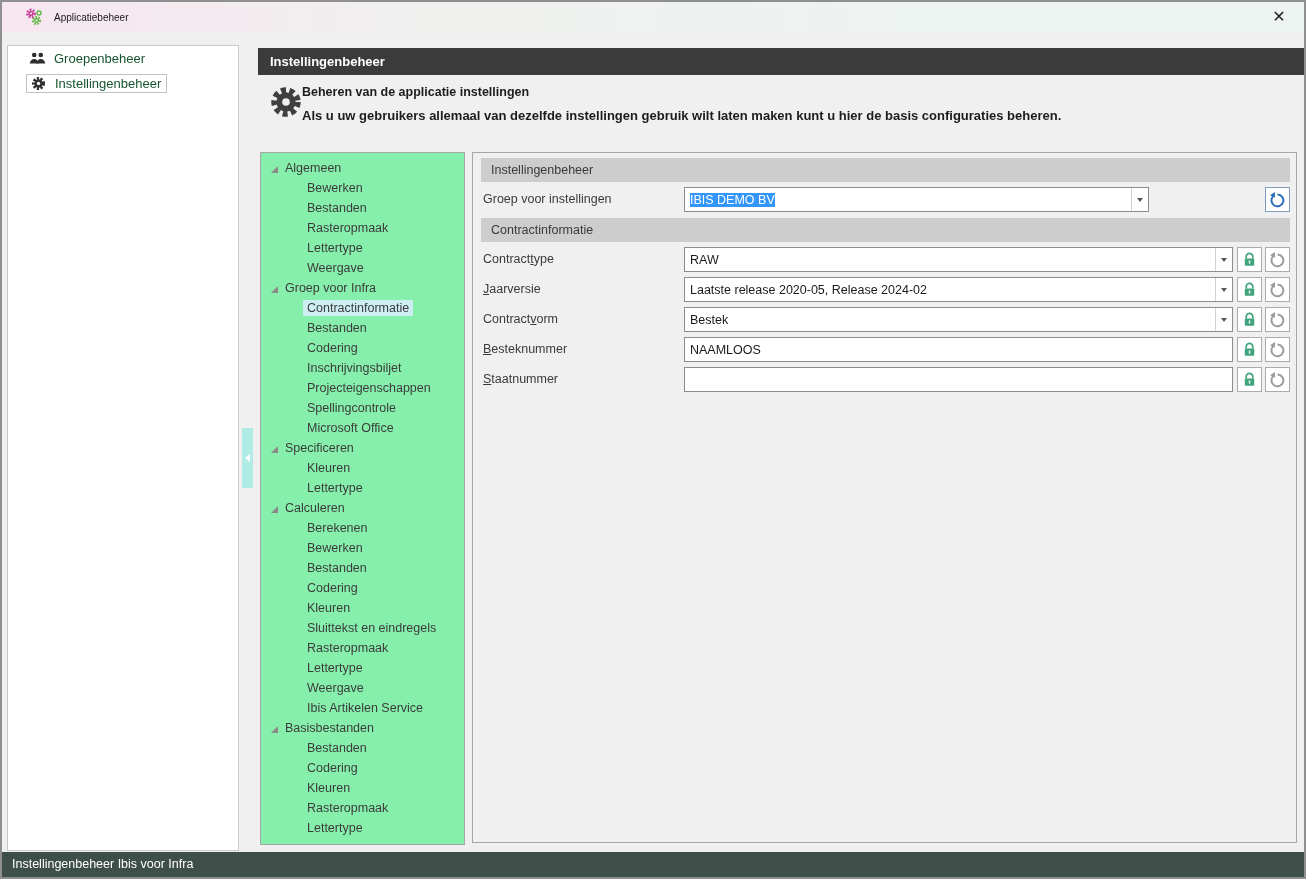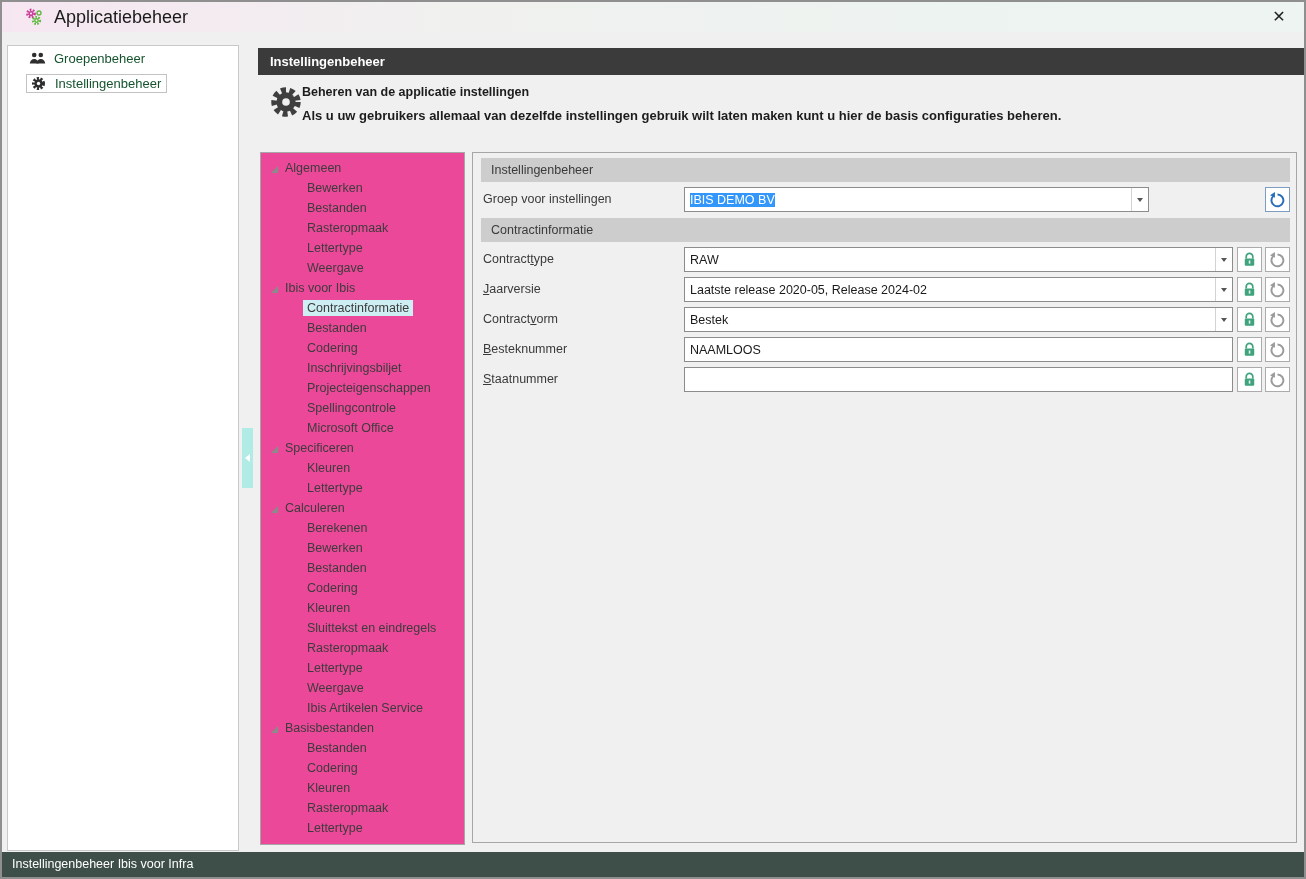--- a/index.html
+++ b/index.html
@@ -5,21 +5,21 @@
   html,body { margin:0; padding:0; background:#d8d8d8; }
   * { box-sizing:border-box; font-family:"Liberation Sans", sans-serif; }
   .stage { position:relative; width:1306px; height:879px; background:#f0f0f0;
            box-shadow: inset 0 0 0 2px #8f8f8f; overflow:hidden; }
 
   
   .titlebar { position:absolute; left:2px; top:2px; right:2px; height:30px;
     background:linear-gradient(90deg,#f6e6f1 0%, #f0f1ef 35%, #edf3f0 70%, #eef4f1 100%);
     display:flex; align-items:center; padding:0 10px; }
   .app-icon { width:20px; height:20px; margin-left:12px; margin-right:10px; display:inline-block; }
-  .win-title { font-size:18px; color:#1b1b1b; }
+  .win-title { font-size:10px; color:#1b1b1b; }
   .close-btn { margin-left:auto; background:transparent; border:none; font-size:16px;
     color:#222; width:30px; height:26px; cursor:pointer; line-height:26px; padding:0; }
 
   
   .sidebar { position:absolute; left:7px; top:45px; width:232px; height:806px;
     background:#ffffff; border:1px solid #c9c9c9; }
   .sb-item { position:relative; margin:4px 0 0 18px; display:inline-flex; align-items:center;
     padding:1px 5px 1px 3px; cursor:pointer; }
   .sb-item.selected { border:1px solid #c2c2c2; background:#fff; }
   .sb-row { display:block; }
@@ -38,21 +38,21 @@
     background:var(--header-dark,#3b3b3b); color:#ffffff; font-weight:bold; font-size:13px;
     line-height:27px; padding-left:12px; }
   .main-desc { position:absolute; left:258px; top:75px; width:1046px; height:77px; }
   .big-gear { position:absolute; left:11px; top:10px; width:34px; height:34px; color:#3f3f3f; }
   .big-gear svg { width:100%; height:100%; }
   .desc-title { position:absolute; left:44px; top:10px; font-size:12.5px; font-weight:bold; color:#1c1c1c; }
   .desc-text  { position:absolute; left:44px; top:33px; font-size:13px; color:#1c1c1c;font-weight:bold; }
 
   
   .tree-panel { position:absolute; left:260px; top:152px; width:205px; height:693px;
-    background:#ec4899; border:1px solid #a6a6a6; overflow:hidden; }
+    background:#86efac; border:1px solid #a6a6a6; overflow:hidden; }
   .tree-row { position:absolute; left:0; width:100%; height:20px; cursor:pointer; }
   .expander { position:absolute; left:10px; top:7px; width:0; height:0;
     border-left:7px solid transparent; border-bottom:7px solid #8a8a8a; }
   .tree-label { position:absolute; top:1px; font-size:12.5px; color:#3c3c3c; padding:1px 4px; white-space:nowrap; }
   .tree-label.tsel { background:var(--tree-selected,#cdeef2); }
 
   
   .form-panel { position:absolute; left:472px; top:152px; width:825px; height:691px;
     background:#f0f0f0; border:1px solid #a6a6a6; overflow:hidden; }
   .fsection { position:absolute; left:8px; width:809px; height:24px; background:#cdcdcd;
@@ -160,21 +160,21 @@
         <span class="tree-label" style="left: 42px;">Rasteropmaak</span>
       </div>
       <div class="tree-row" style="top: 86px;">
         <span class="tree-label" style="left: 42px;">Lettertype</span>
       </div>
       <div class="tree-row" style="top: 106px;">
         <span class="tree-label" style="left: 42px;">Weergave</span>
       </div>
       <div class="tree-row" style="top: 126px;">
         <span class="expander"></span>
-        <span class="tree-label" style="left: 20px;">Ibis voor Ibis</span>
+        <span class="tree-label" style="left: 20px;">Groep voor Infra</span>
       </div>
       <div class="tree-row" style="top: 146px;">
         <span class="tree-label tsel" style="left: 42px;">Contractinformatie</span>
       </div>
       <div class="tree-row" style="top: 166px;">
         <span class="tree-label" style="left: 42px;">Bestanden</span>
       </div>
       <div class="tree-row" style="top: 186px;">
         <span class="tree-label" style="left: 42px;">Codering</span>
       </div>

